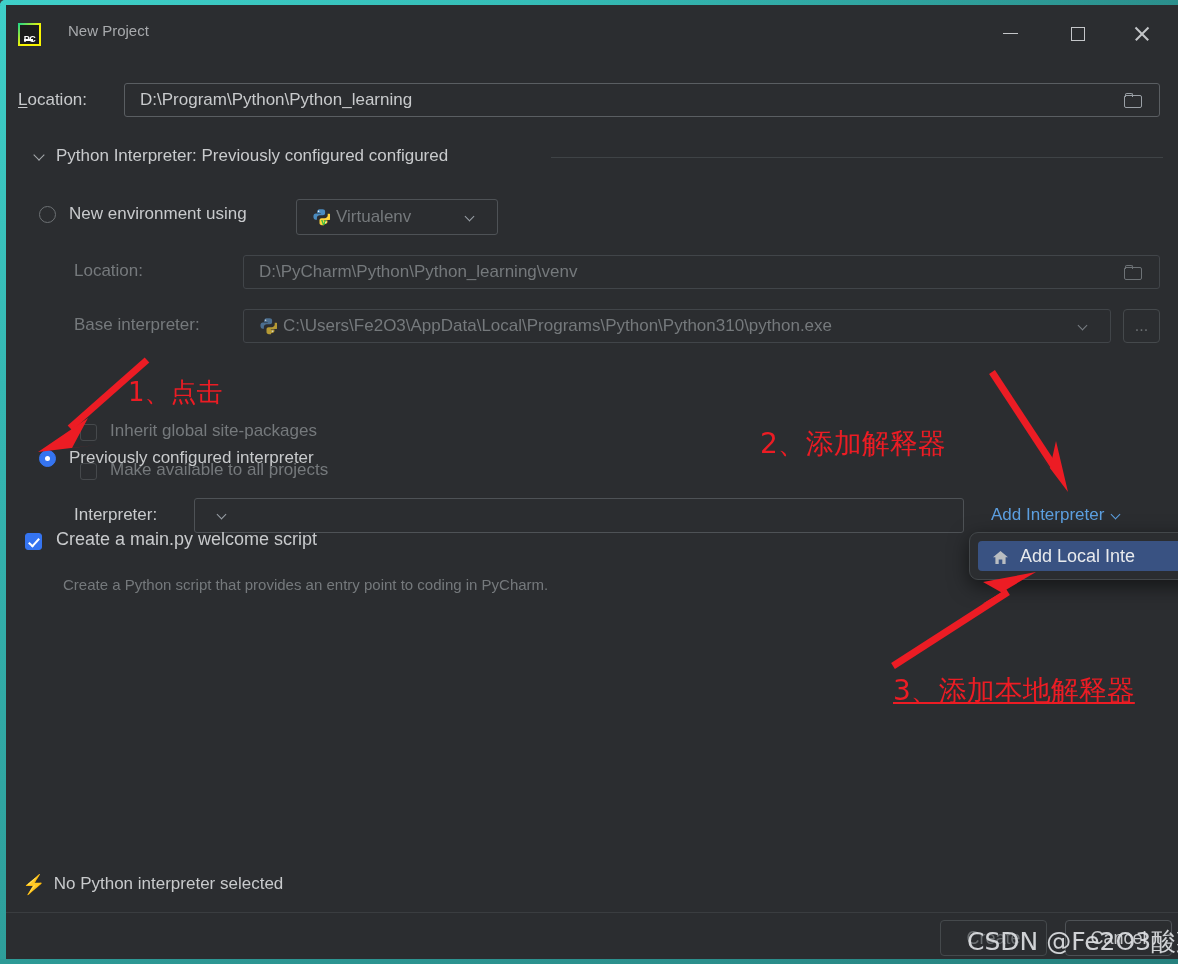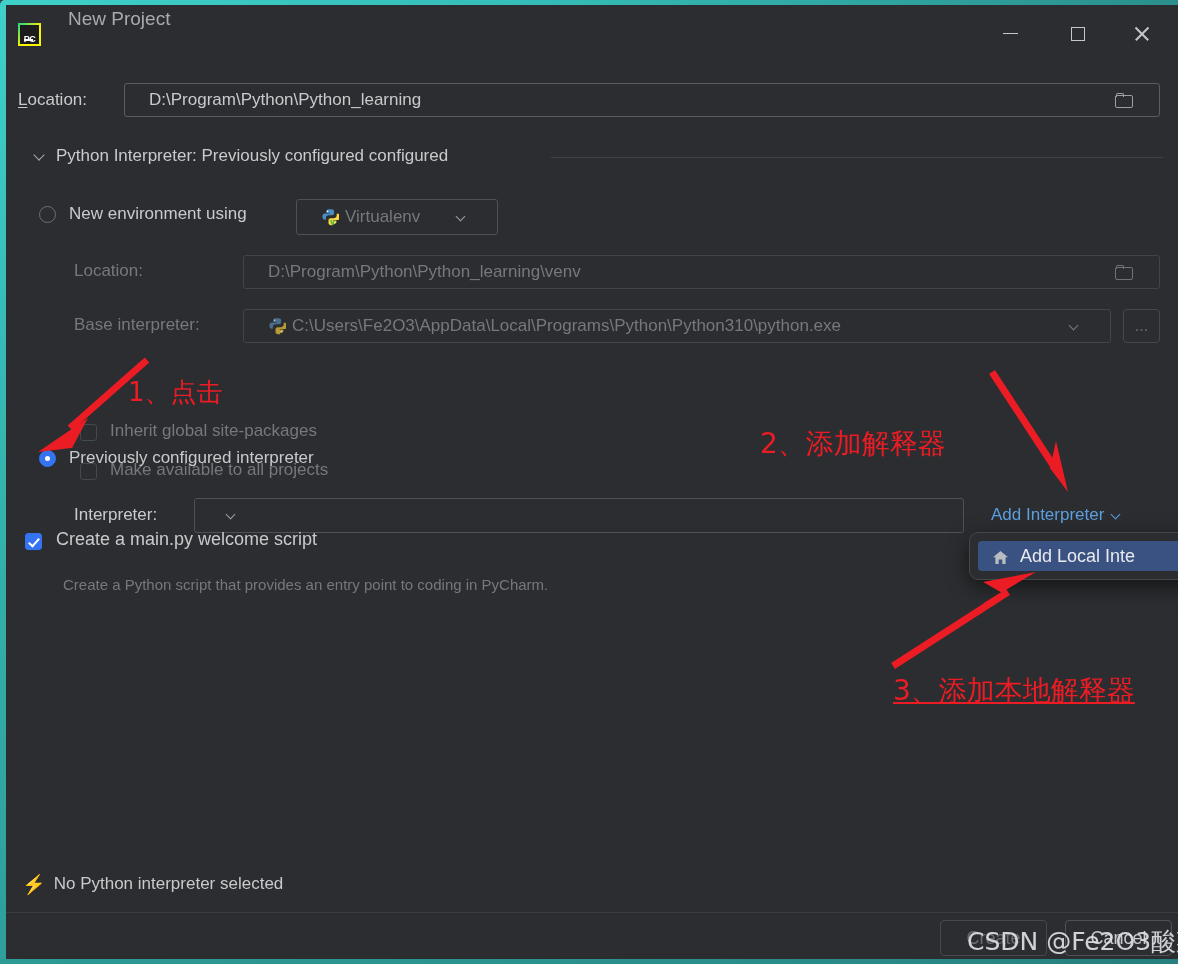--- a/index.html
+++ b/index.html
@@ -53,22 +53,22 @@
   }
   .app-icon .pc {
     color: #ffffff; font-size: 9px; font-weight: bold; line-height: 1;
     letter-spacing: -0.5px; margin-top: -3px;
   }
   .app-icon .bar {
     position: absolute; left: 4px; bottom: 3px; width: 9px; height: 2px;
     background: #ffffff;
   }
   .title-text {
-    position: absolute; left: 62px; top: 3px;
-    font-size: 19px; color: #a8aaad;
+    position: absolute; left: 62px; top: 17px;
+    font-size: 15px; color: #a8aaad;
   }
   .win-ctrl {
     position: absolute; top: 0; width: 60px; height: 57px;
     display: flex; align-items: center; justify-content: center;
     color: #c4c6c9;
   }
   .win-ctrl.min { right: 138px; }
   .win-ctrl.max { right: 70px; }
   .win-ctrl.close { right: 6px; }
   .glyph-min { width: 15px; height: 1.5px; background: #c4c6c9; }
@@ -92,21 +92,21 @@
   }
   .label.dim { color: #75797c; }
   .label u { text-decoration: underline; text-underline-offset: 2px; }
 
   .field {
     position: absolute; height: 34px;
     background: #2b2d30;
     border: 1px solid #4e5256;
     border-radius: 3px;
     display: flex; align-items: center;
-    padding: 0 24px;
+    padding: 0 15px;
     font-size: 17px; color: #c8cacc;
     white-space: nowrap; overflow: hidden;
   }
   .field.filled { background: #2b2d30; border-color: #5a5e62; }
   .field.disabled { color: #75797c; border-color: #414549; }
   .field .val { flex: 1; overflow: hidden; text-overflow: clip; }
 
   .icon-btn {
     width: 24px; height: 24px; flex: 0 0 24px;
     display: flex; align-items: center; justify-content: center;
@@ -291,21 +291,21 @@
           </svg>
         </span>
         <span class="val" style="color:#75797c;">Virtualenv</span>
         <span class="icon-btn">
             <span class="chev small"></span>
           </span>
       </div>
 
       <div class="label dim" style="left:68px; top:199px;">Location:</div>
       <div class="field disabled" style="left:237px; top:193px; width:917px;">
-        <span class="val">D:\Program\Python\Python_learning\venv</span>
+        <span class="val">D:\PyCharm\Python\Python_learning\venv</span>
         <span class="icon-btn">
             <span class="folder-ic" style="opacity:.6"></span>
           </span>
       </div>
 
       <div class="label dim" style="left:68px; top:253px;">Base interpreter:</div>
       <div class="field disabled" style="left:237px; top:247px; width:868px;">
         <span class="py-ic">
           <svg width="18" height="18" viewBox="0 0 18 18">
             <path d="M8.6 1.2c-2.1 0-3.4.6-3.4 2.1v1.6h3.6v.5H3.9C2.4 5.4 1.4 6.5 1.4 8.6c0 2 .8 3.1 2.3 3.1h1.2v-1.9c0-1.5 1.3-2.6 2.9-2.6h3.2c1.2 0 2.1-.9 2.1-2V3.3c0-1.3-1-2.1-2.4-2.1H8.6z" fill="#4b6e8f"></path>

